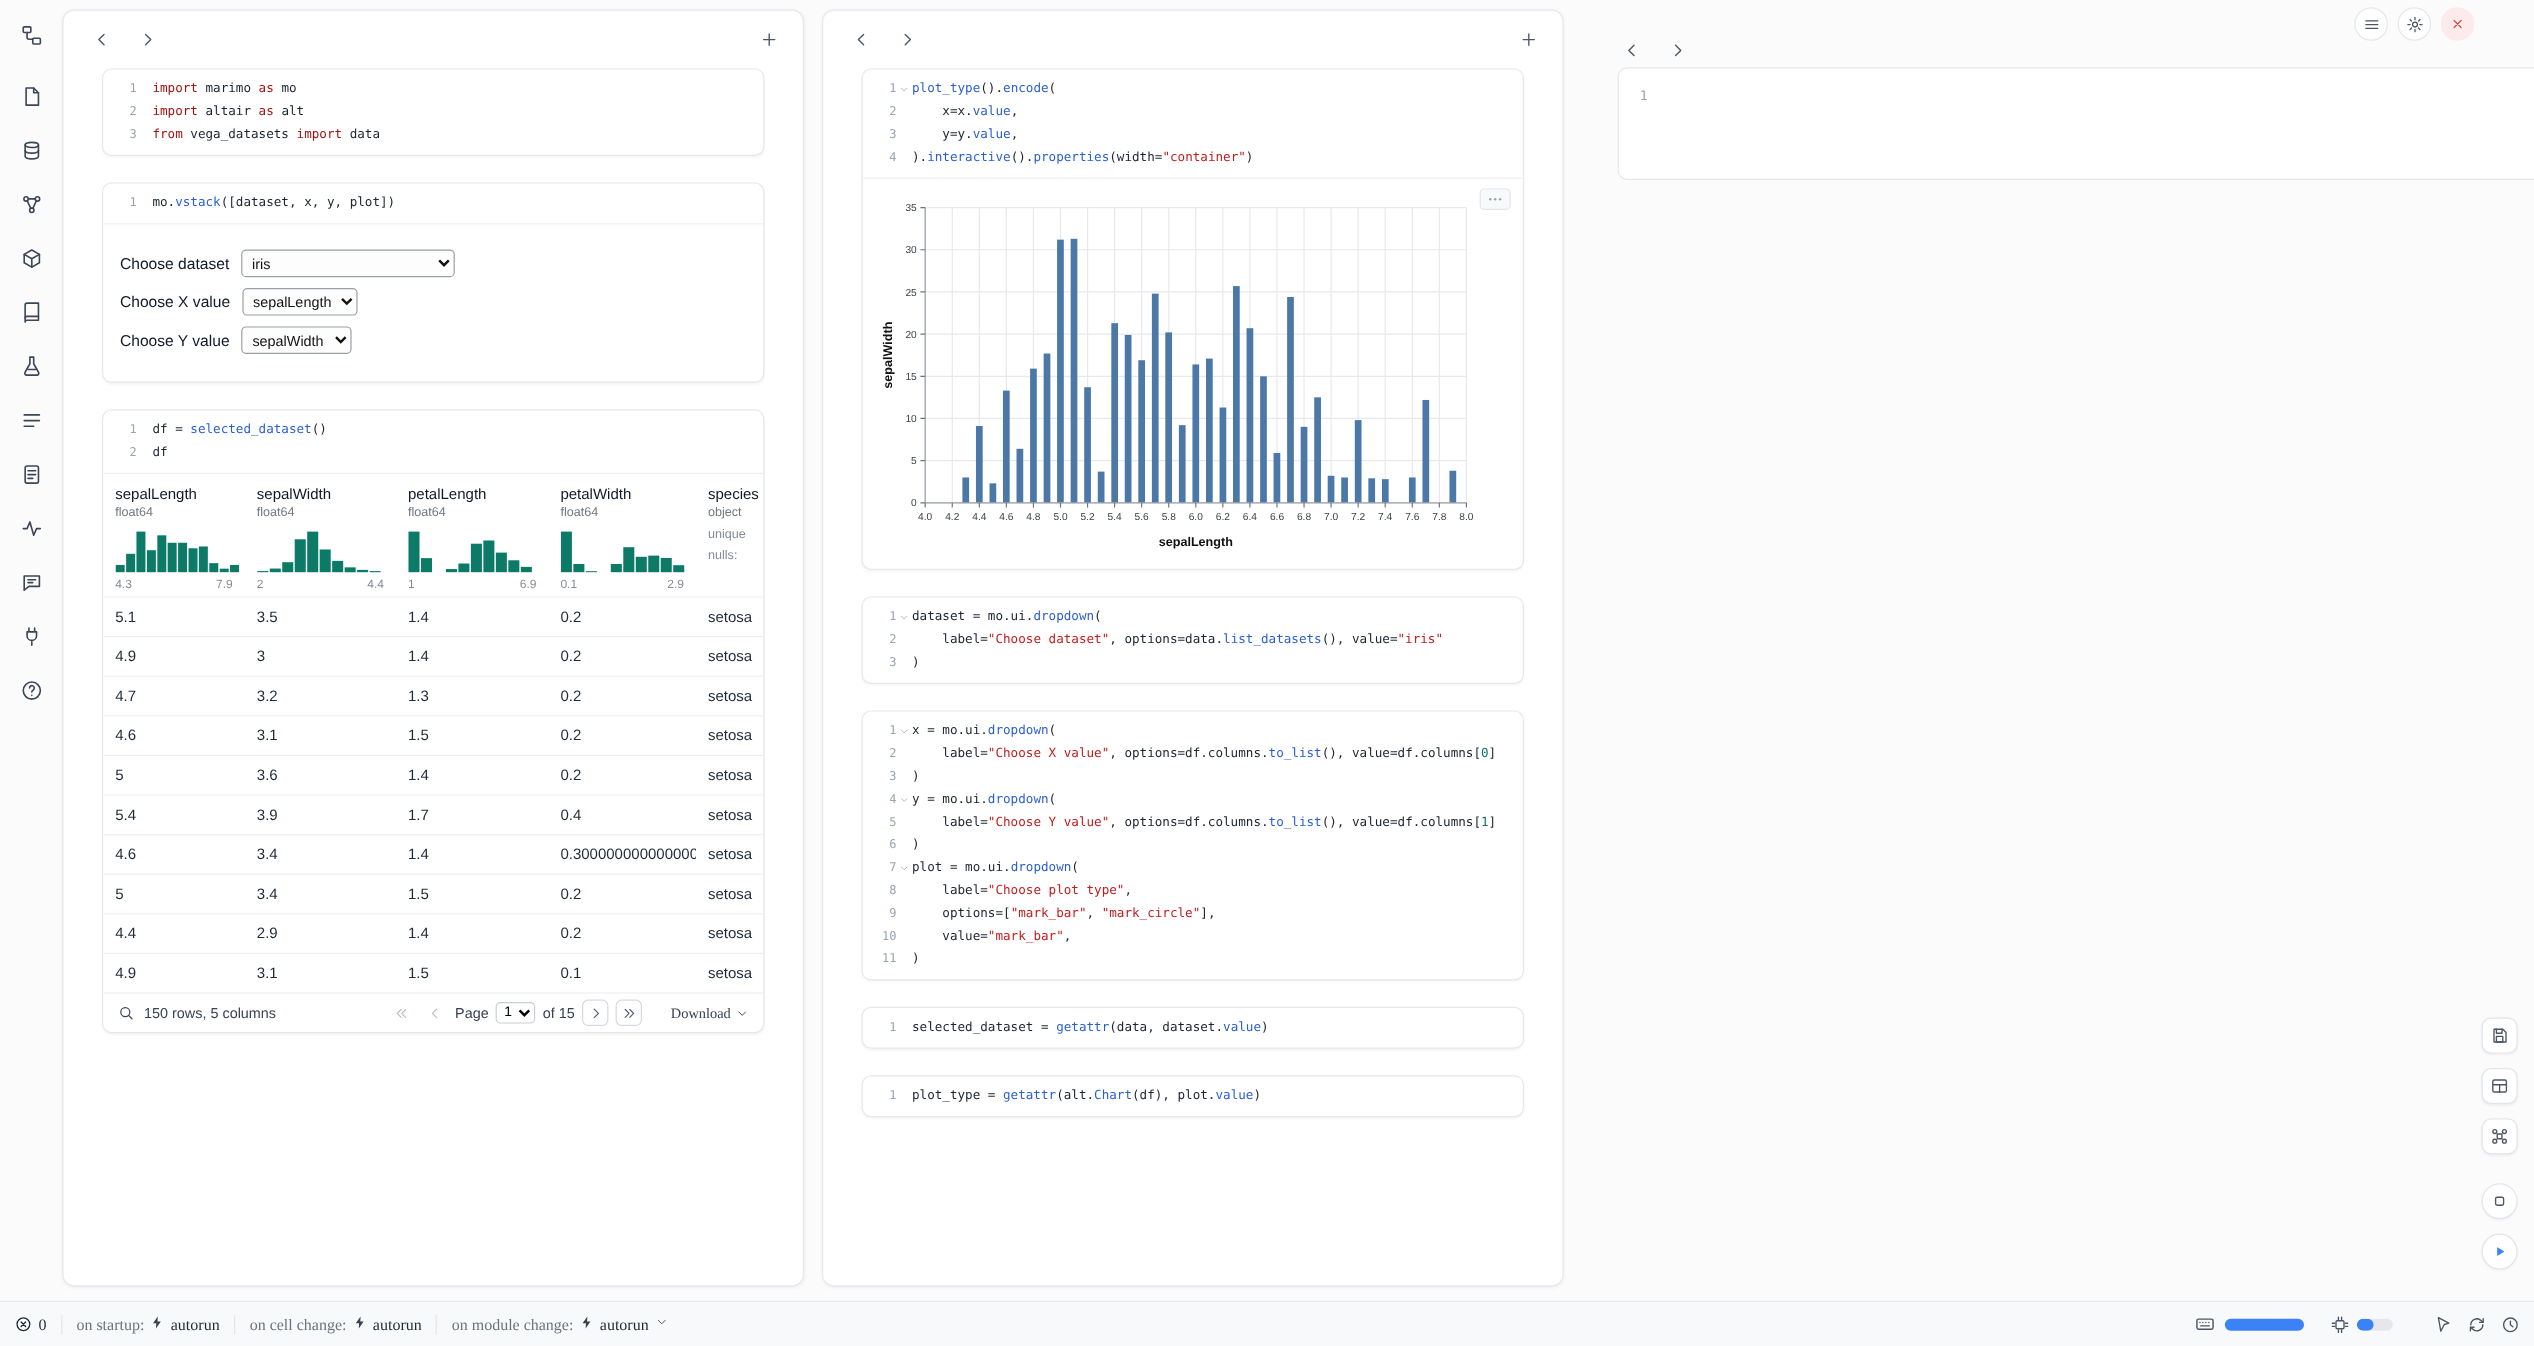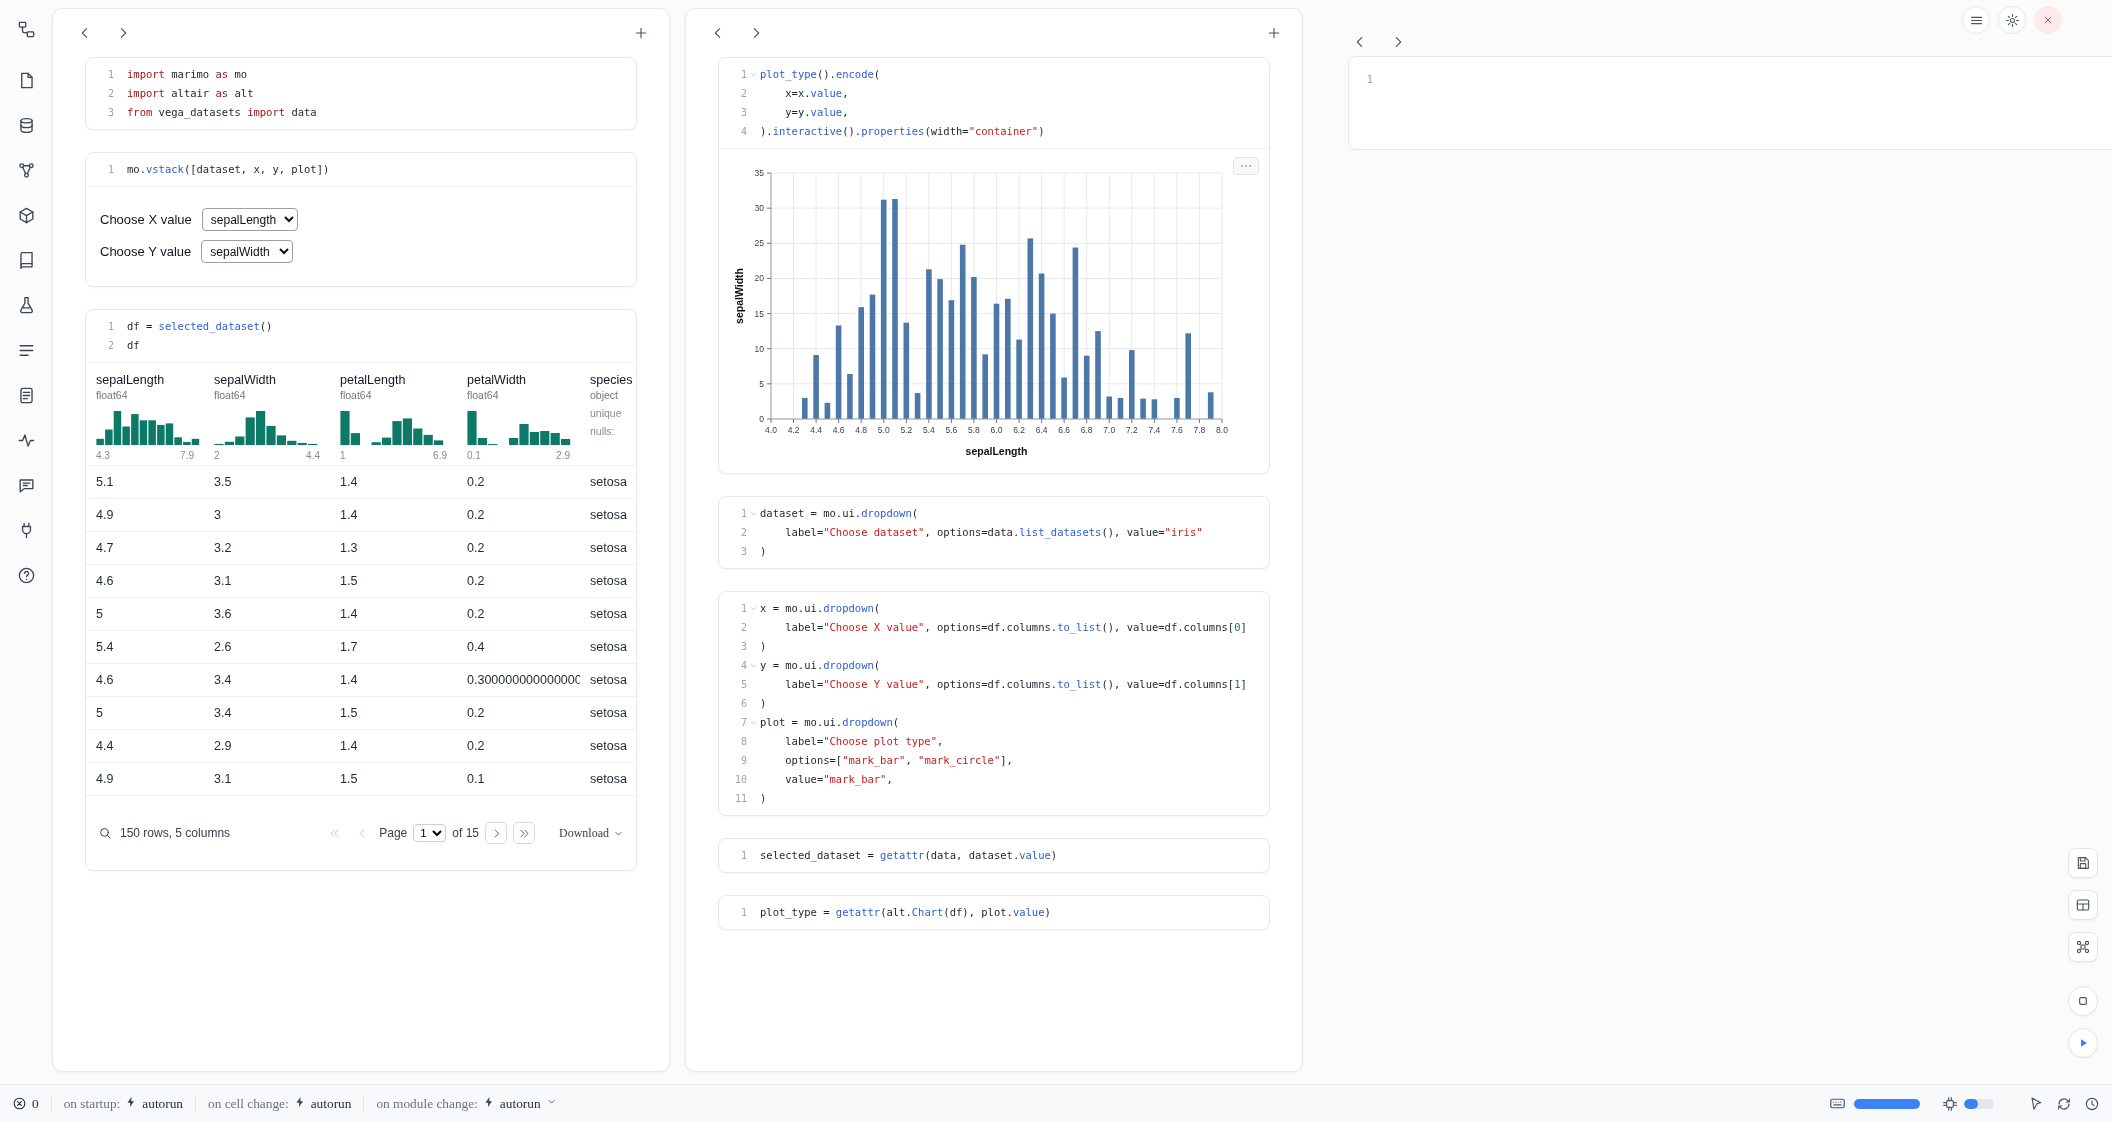--- a/index.html
+++ b/index.html
@@ -40,21 +40,21 @@
   .df-table{width:100%;font-size:12.5px}
   .df-head{display:flex;padding:8px 0 2px}
   .df-th{padding:2px 10px;overflow:hidden}
   .df-name{color:#111827;white-space:nowrap}
   .df-dtype{color:#71767f;font-size:10.5px;margin-top:2px;white-space:nowrap}
   .df-minmax{display:flex;justify-content:space-between;font-size:10px;color:#868c96;margin-top:2px}
   .df-meta{font-size:10.5px;color:#868c96;margin-top:6px;white-space:nowrap}
   .df-hist{margin-top:8px;display:block}
   .df-tr{display:flex;border-top:1px solid #eef0f2;height:33px;align-items:center}
   .df-td{padding:0 10px;white-space:nowrap;overflow:hidden;color:#1f2937}
-  .df-foot{display:flex;align-items:center;border-top:1px solid #eef0f2;padding:26px 12px;gap:8px;font-size:12px;color:#374151}
+  .df-foot{display:flex;align-items:center;border-top:1px solid #eef0f2;padding:5px 12px;gap:8px;font-size:12px;color:#374151}
   .df-pag{display:flex;align-items:center;gap:6px;margin-left:auto}
   .pg-btn{width:22px;height:22px;display:flex;align-items:center;justify-content:center;border-radius:5px;color:#4b5563}
   .pg-btn.boxed{border:1px solid #d6dae0;background:#fff}
   .pg-btn.disabled{color:#b6bcc4}
   .pg-label{color:#374151}
   .pg-select{font-size:11.5px;padding:1px 2px;border:1px solid #c9ced6;border-radius:4px;background:#fff}
   .df-dl{margin-left:16px;display:flex;align-items:center;gap:4px;color:#374151;font-size:12px}
   
   .chart-wrap{position:relative;padding:14px 8px 6px 12px}
   .chart-menu{position:absolute;top:8px;right:10px;width:26px;height:18px;border:1px solid #e3e5e8;border-radius:4px;
@@ -255,20 +255,24 @@
         <div class="cell">
           <div class="cell-code">
             <div class="code-line">
               <span class="ln">1</span>
               <span class="fold"></span>
               <span class="src"><span class="tk-p">mo.</span><span class="tk-f">vstack</span><span class="tk-p">([dataset, x, y, plot])</span></span>
             </div>
           </div>
           <div class="cell-output">
             <div class="form">
+              <div class="form-row">
+                <span class="form-label">Choose dataset</span>
+                <select class="ui-select wide"><option>iris</option></select>
+              </div>
               <div class="form-row">
                 <span class="form-label">Choose X value</span>
                 <select class="ui-select"><option>sepalLength</option></select>
               </div>
               <div class="form-row">
                 <span class="form-label">Choose Y value</span>
                 <select class="ui-select"><option>sepalWidth</option></select>
               </div>
             </div>
           </div>
@@ -406,21 +410,21 @@
               </div>
               <div class="df-tr">
                 <div class="df-td" style="width: 118px; flex-shrink: 0;">5</div>
                 <div class="df-td" style="width: 126px; flex-shrink: 0;">3.6</div>
                 <div class="df-td" style="width: 127px; flex-shrink: 0;">1.4</div>
                 <div class="df-td" style="width: 123px; flex-shrink: 0;">0.2</div>
                 <div class="df-td" style="flex: 1 0 0%; min-width: 0px;">setosa</div>
               </div>
               <div class="df-tr">
                 <div class="df-td" style="width: 118px; flex-shrink: 0;">5.4</div>
-                <div class="df-td" style="width: 126px; flex-shrink: 0;">2.6</div>
+                <div class="df-td" style="width: 126px; flex-shrink: 0;">3.9</div>
                 <div class="df-td" style="width: 127px; flex-shrink: 0;">1.7</div>
                 <div class="df-td" style="width: 123px; flex-shrink: 0;">0.4</div>
                 <div class="df-td" style="flex: 1 0 0%; min-width: 0px;">setosa</div>
               </div>
               <div class="df-tr">
                 <div class="df-td" style="width: 118px; flex-shrink: 0;">4.6</div>
                 <div class="df-td" style="width: 126px; flex-shrink: 0;">3.4</div>
                 <div class="df-td" style="width: 127px; flex-shrink: 0;">1.4</div>
                 <div class="df-td" style="width: 123px; flex-shrink: 0;">0.30000000000000004</div>
                 <div class="df-td" style="flex: 1 0 0%; min-width: 0px;">setosa</div>

